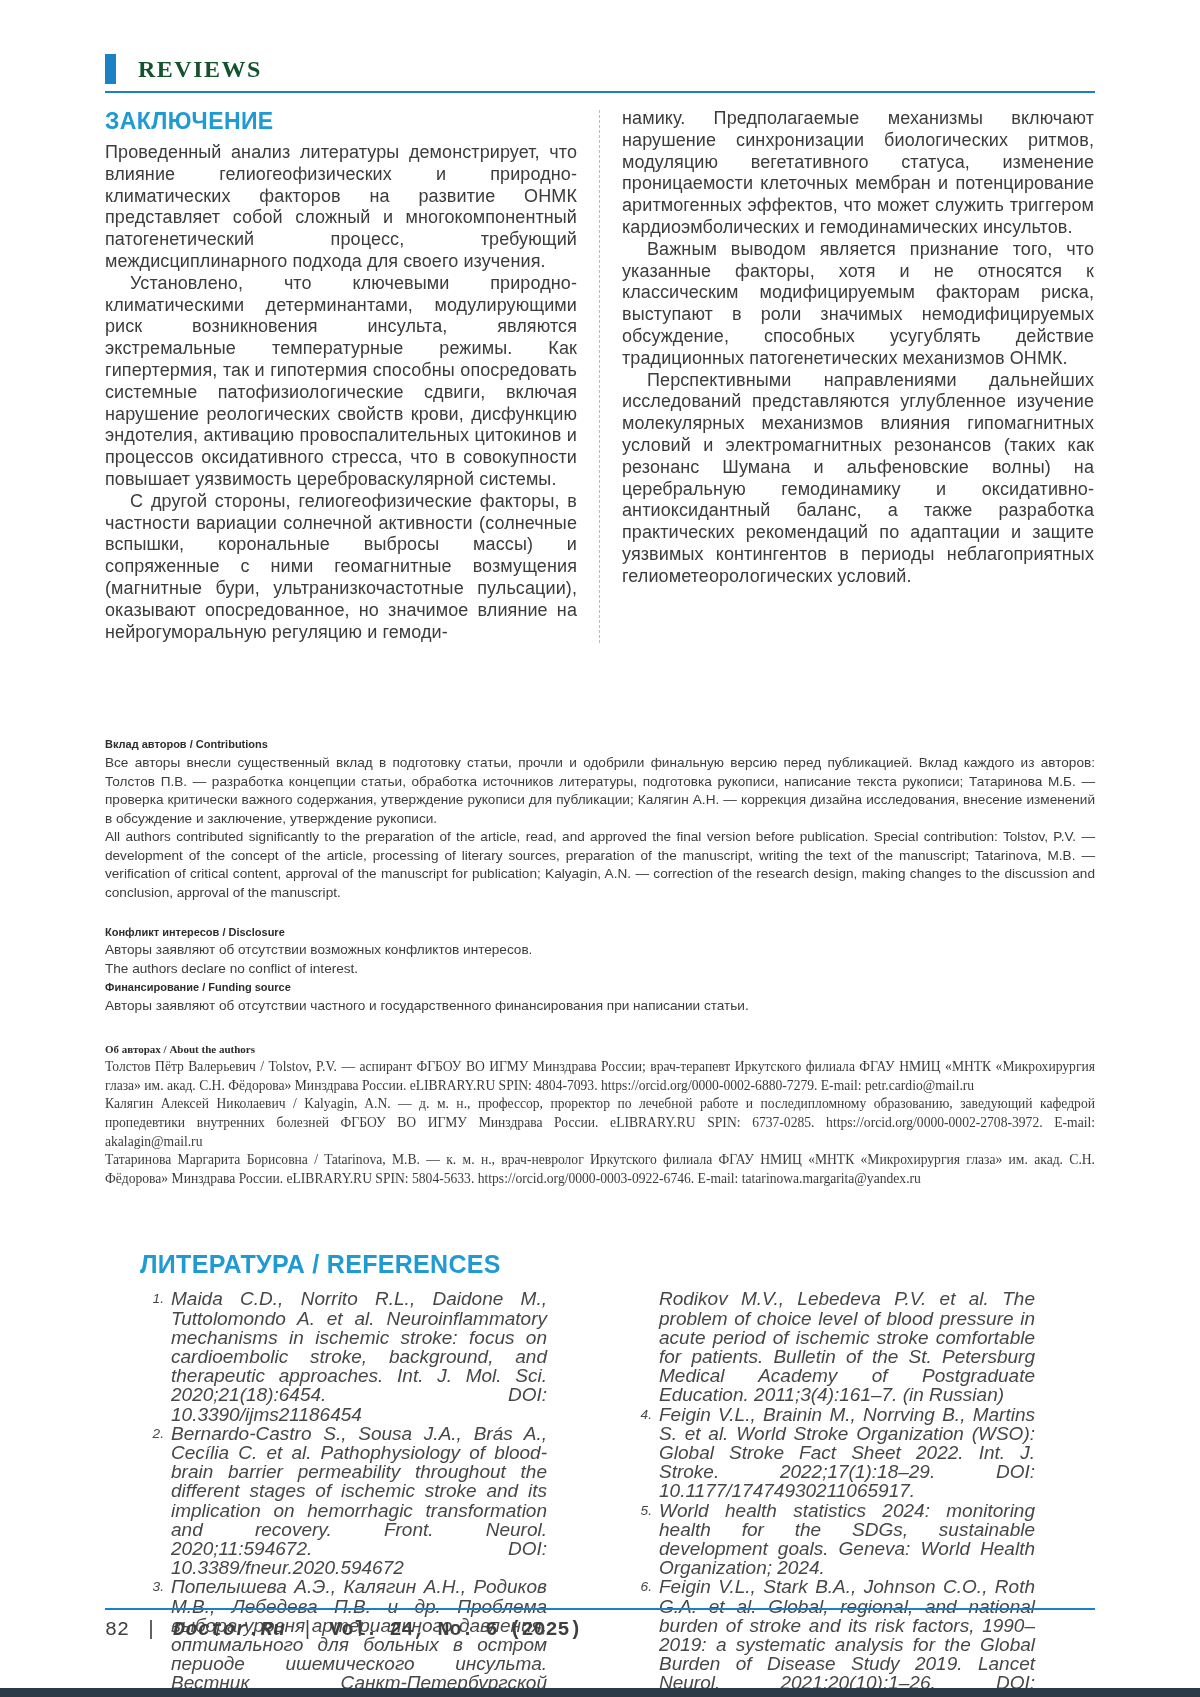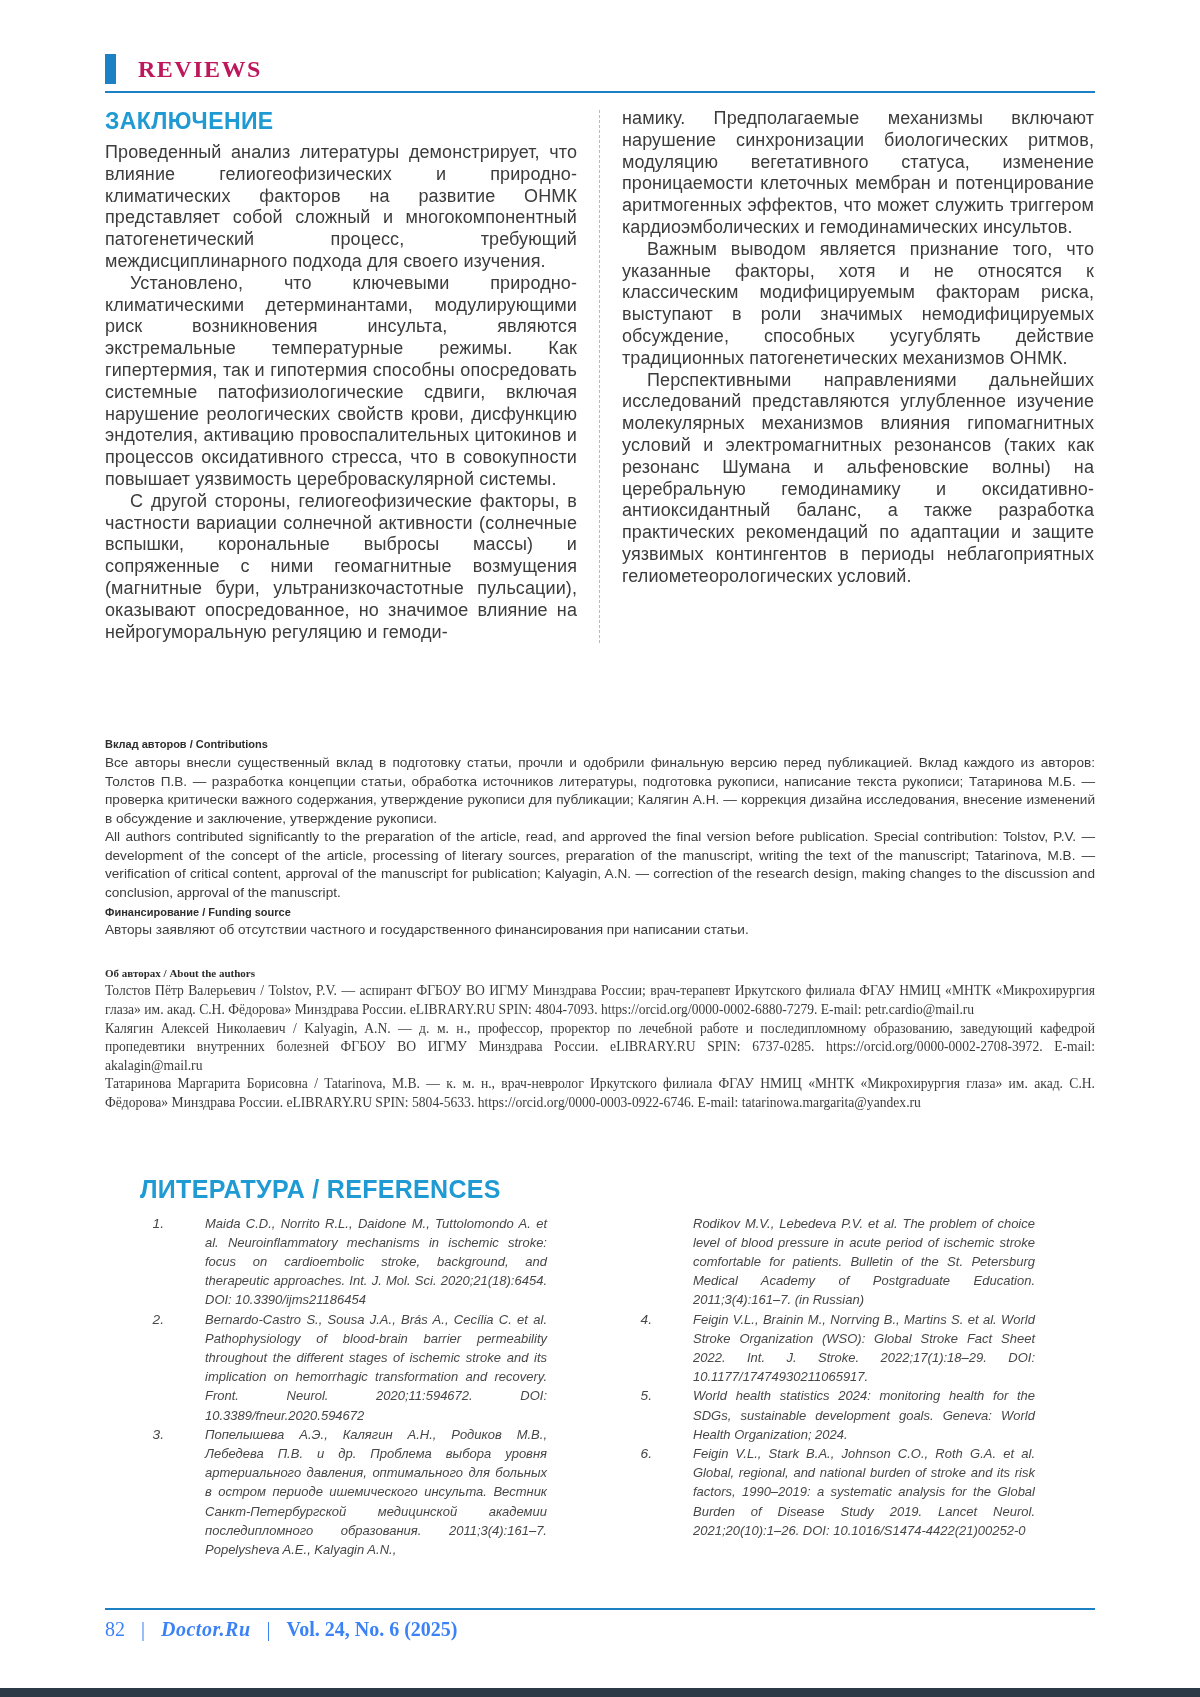--- a/index.html
+++ b/index.html
@@ -14,21 +14,21 @@
   }
   .content { padding:54px 105px 0 105px; }
 
   
   .runhead { display:flex; align-items:center; }
   .accent-bar { width:11px; height:30px; background:#1b80c4; }
   .runhead h1 {
     margin:0 0 0 22px;
     font-family:"Liberation Serif","DejaVu Serif",serif;
     font-size:24px; font-weight:bold; letter-spacing:1.5px;
-    color:#be185d;
+    color:#14532d;
   }
   .blue-rule { height:2px; background:#1b80c4; margin-top:7px; }
 
   
   .conclusion { display:flex; margin-top:15px; }
   .conclusion .col { width:472px; }
   .col-divider { border-left:1px dashed #b9b9b9; margin:2px 22px 0 22px; }
   .conclusion h2 {
     margin:0 0 7px 0;
     font-size:23px; font-weight:bold; color:#1f9ad3;
@@ -54,29 +54,29 @@
   .refs h2 {
     margin:0 0 10px 0;
     font-size:25px; font-weight:bold; color:#1f9ad3; letter-spacing:0.3px;
   }
   .refs-cols { display:flex; }
   .refs-col { width:412px; }
   .refs-col + .refs-col { margin-left:81px; }
   .ref { display:flex; font-style:italic; color:#474747; }
   .ref-num { flex:0 0 24px; text-align:right; padding-right:7px;
     font-size:13.7px; line-height:19.2px; }
-  .ref-text { flex:1; text-align:justify; font-size:13px; line-height:19.2px;margin-left:34px; }
+  .ref-text { flex:1; text-align:justify; font-size:19px; line-height:19.2px; }
 
   
   .footer-rule { position:absolute; left:105px; right:105px; top:1608px;
     height:2px; background:#1b80c4; }
   .footer { position:absolute; left:105px; top:1618px;
     display:flex; align-items:flex-end;
-    font-family:Liberation Serif, serif;
-    font-size:20px; color:#3b82f6; }
+    font-family:Liberation Mono, monospace;
+    font-size:20px; color:#404040; }
   .footer .sep { margin:0 16px; font-weight:normal; }
   .footer .pageno { font-weight:normal; }
   .footer .logo { font-weight:bold; font-style:italic; letter-spacing:0.5px; }
   .footer .issue { font-weight:bold; }
   .bottom-bar { position:absolute; left:0; right:0; bottom:0; height:9px;
     background:#2c3a47; }
 </style>
 </head>
 <body>
 
@@ -103,20 +103,25 @@
         <p class="ind">Перспективными направлениями дальнейших исследований представляются углубленное изучение молекулярных механизмов влияния гипомагнитных условий и электромагнитных резонансов (таких как резонанс Шумана и альфеновские волны) на церебральную гемодинамику и оксидативно-антиоксидантный баланс, а также разработка практических рекомендаций по адаптации и защите уязвимых контингентов в периоды неблагоприятных гелиометеорологических условий.</p>
       </div>
     </section>
 
     <section class="meta m-contrib">
       <h3>Вклад авторов / Contributions</h3>
       <p>Все авторы внесли существенный вклад в подготовку статьи, прочли и одобрили финальную версию перед публикацией. Вклад каждого из авторов: Толстов П.В. — разработка концепции статьи, обработка источников литературы, подготовка рукописи, написание текста рукописи; Татаринова М.Б. — проверка критически важного содержания, утверждение рукописи для публикации; Калягин А.Н. — коррекция дизайна исследования, внесение изменений в обсуждение и заключение, утверждение рукописи.</p>
       <p>All authors contributed significantly to the preparation of the article, read, and approved the final version before publication. Special contribution: Tolstov, P.V. — development of the concept of the article, processing of literary sources, preparation of the manuscript, writing the text of the manuscript; Tatarinova, M.B. — verification of critical content, approval of the manuscript for publication; Kalyagin, A.N. — correction of the research design, making changes to the discussion and conclusion, approval of the manuscript.</p>
     </section>
 
+    <section class="meta m-disclosure">
+      <h3>Конфликт интересов / Disclosure</h3>
+      <p>Авторы заявляют об отсутствии возможных конфликтов интересов.</p>
+      <p>The authors declare no conflict of interest.</p>
+    </section>
 
     <section class="meta m-funding">
       <h3>Финансирование / Funding source</h3>
       <p>Авторы заявляют об отсутствии частного и государственного финансирования при написании статьи.</p>
     </section>
 
     <section class="meta m-authors">
       <h3>Об авторах / About the authors</h3>
       <p>Толстов Пётр Валерьевич / Tolstov, P.V. — аспирант ФГБОУ ВО ИГМУ Минздрава России; врач-терапевт Иркутского филиала ФГАУ НМИЦ «МНТК «Микрохирургия глаза» им. акад. С.Н. Фёдорова» Минздрава России. eLIBRARY.RU SPIN: 4804-7093. https://orcid.org/0000-0002-6880-7279. E-mail: petr.cardio@mail.ru</p>
       <p>Калягин Алексей Николаевич / Kalyagin, A.N. — д. м. н., профессор, проректор по лечебной работе и последипломному образованию, заведующий кафедрой пропедевтики внутренних болезней ФГБОУ ВО ИГМУ Минздрава России. eLIBRARY.RU SPIN: 6737-0285. https://orcid.org/0000-0002-2708-3972. E-mail: akalagin@mail.ru</p>

